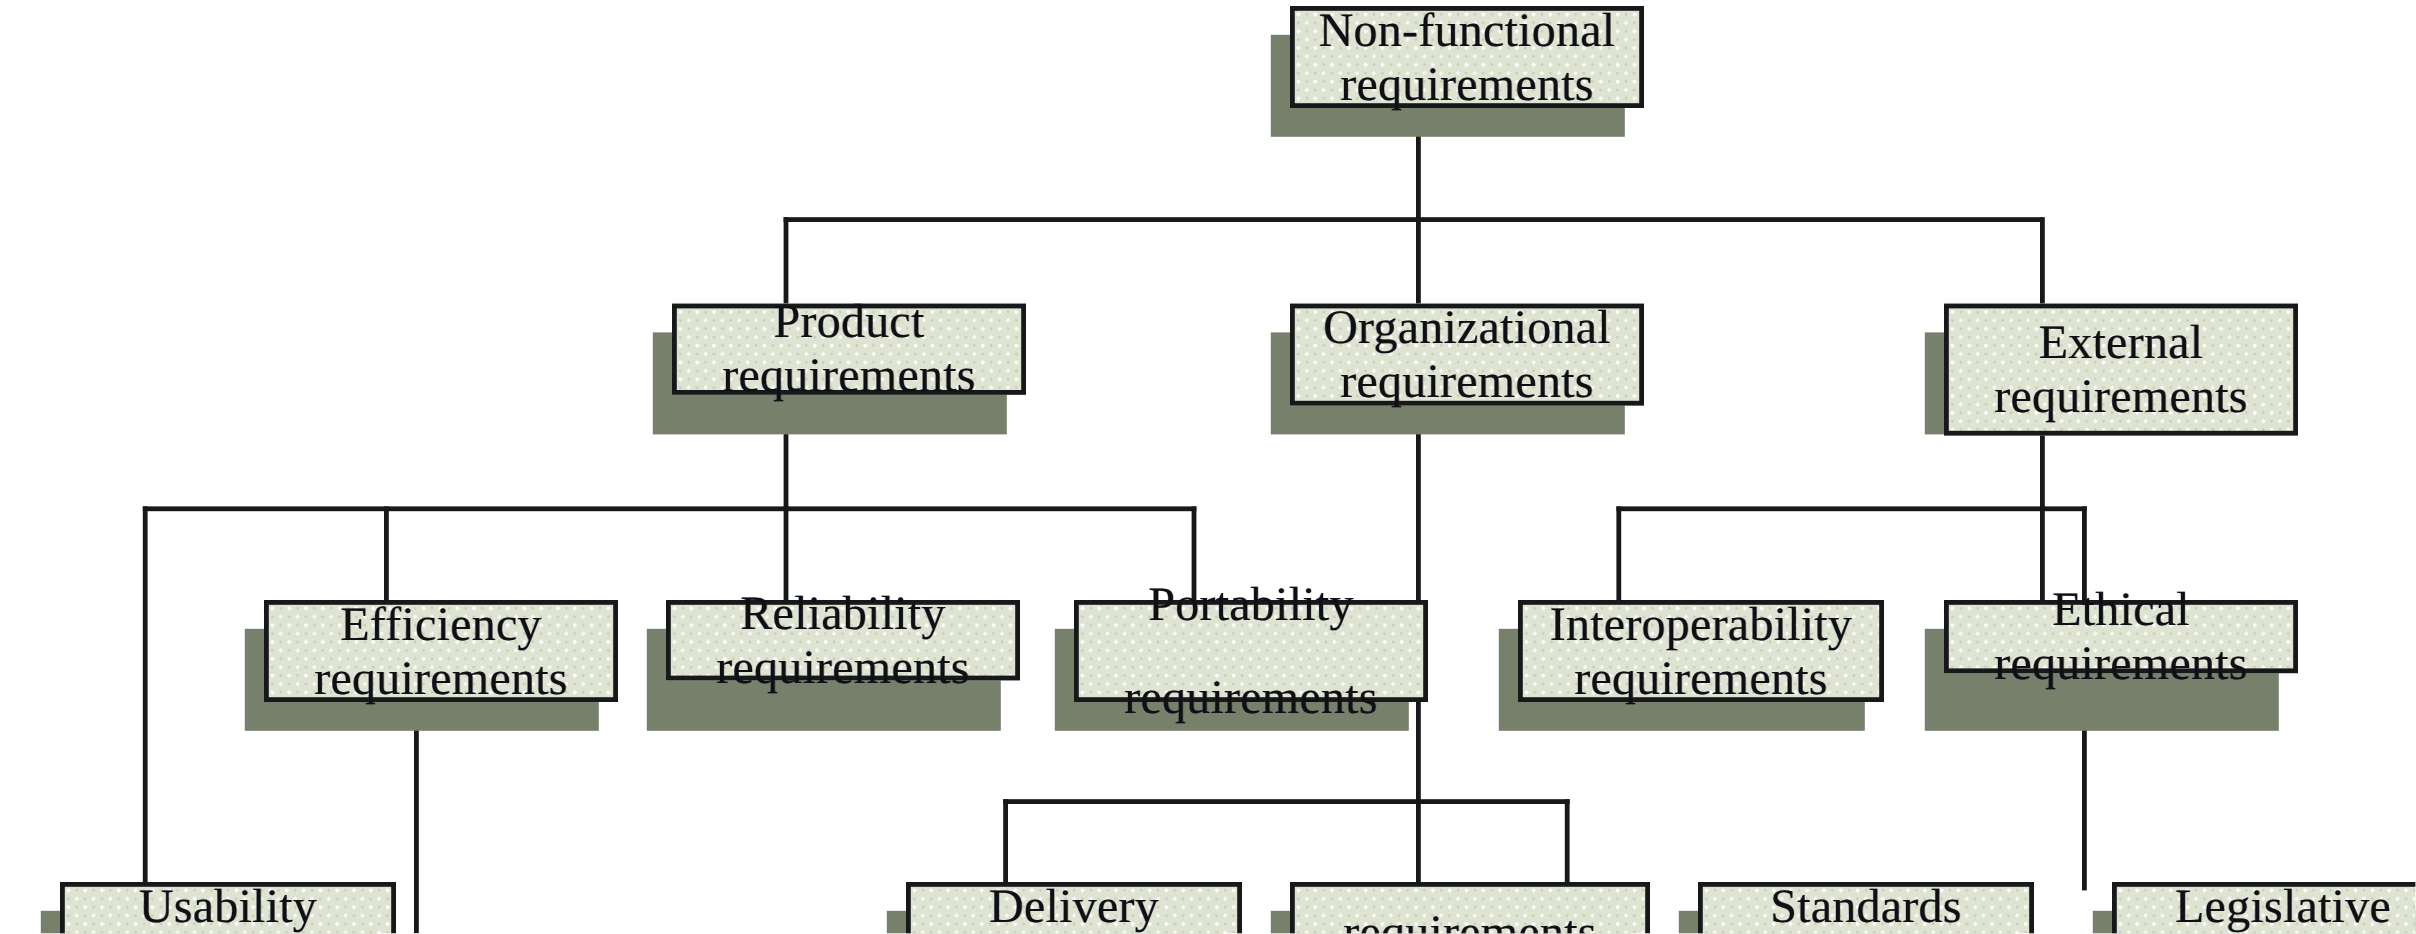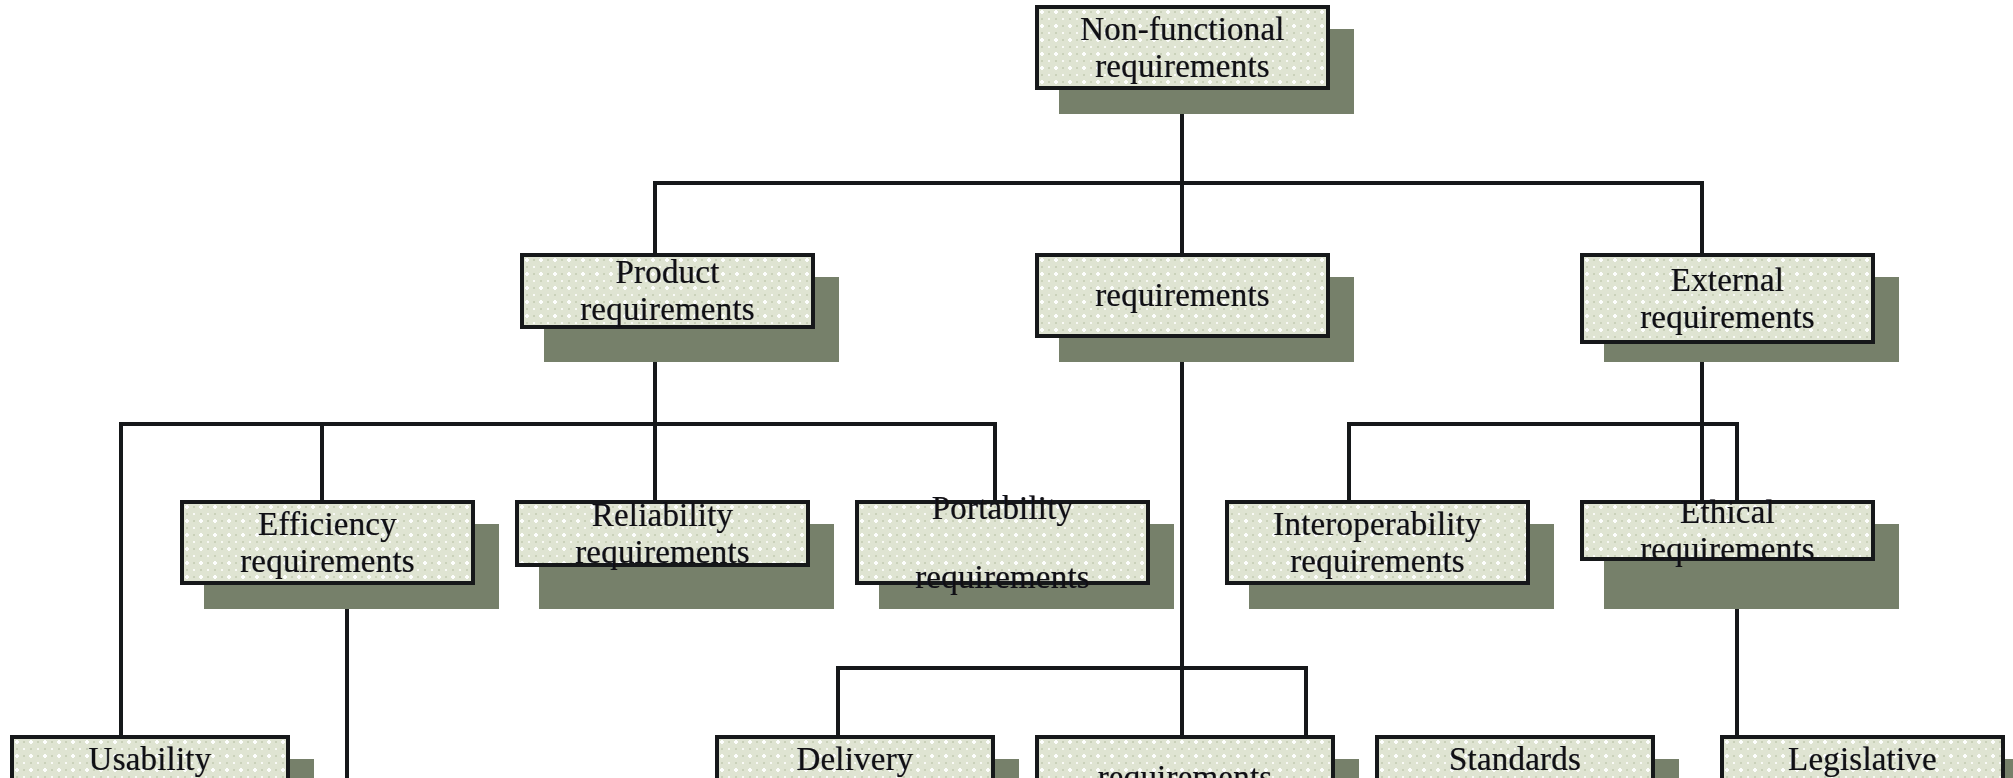--- a/index.html
+++ b/index.html
@@ -34,24 +34,25 @@
       radial-gradient(circle at 3px 3px, rgba(255,255,255,0.95) 1.6px, rgba(255,255,255,0) 1.7px),
       radial-gradient(circle at 10px 10px, rgba(255,255,255,0.8) 1.4px, rgba(255,255,255,0) 1.5px),
       radial-gradient(circle at 10px 3px, rgba(176,186,156,0.45) 1.2px, rgba(176,186,156,0) 1.3px),
       radial-gradient(circle at 3px 10px, rgba(176,186,156,0.45) 1.2px, rgba(176,186,156,0) 1.3px);
     background-size: 14px 14px, 14px 14px, 14px 14px, 14px 14px;
     display: flex;
     flex-direction: column;
     align-items: center;
     justify-content: center;
     color: #101014;
-    font-size: 33px;
+    font-size: 40px;
     line-height: 1.12;
     letter-spacing: 0.2px;
     z-index: 3;
+    margin-left: 40px;
   }
   .node .ln {
     display: block;
     white-space: nowrap;
     text-shadow: 0.5px 0 0 rgba(60,40,20,0.35), -0.5px 0 0 rgba(30,40,110,0.35);
   }
   
   .shadow {
     position: absolute;
     background: #76806a;
@@ -101,25 +102,26 @@
   </div>
 
   <div class="shadow" style="left:544px; top:277px; width:295px; height:85px;"></div>
   <div class="node" style="left:520px; top:253px; width:295px; height:76px;">
     <span class="ln">Product</span>
     <span class="ln">requirements</span>
   </div>
 
   <div class="shadow" style="left:1059px; top:277px; width:295px; height:85px;"></div>
   <div class="node" style="left:1035px; top:253px; width:295px; height:85px;">
+    <span class="ln">Organizational</span>
     <span class="ln">requirements</span>
   </div>
 
   <div class="shadow" style="left:1604px; top:277px; width:295px; height:85px;"></div>
-  <div class="node" style="left:1580px; top:253px; width:295px; height:91px;">
+  <div class="node" style="left:1580px; top:253px; width:295px; height:110px;">
     <span class="ln">External</span>
     <span class="ln">requirements</span>
   </div>
 
   <div class="shadow" style="left:204px; top:524px; width:295px; height:85px;"></div>
   <div class="node" style="left:180px; top:500px; width:295px; height:85px;">
     <span class="ln">Efficiency</span>
     <span class="ln">requirements</span>
   </div>
 

